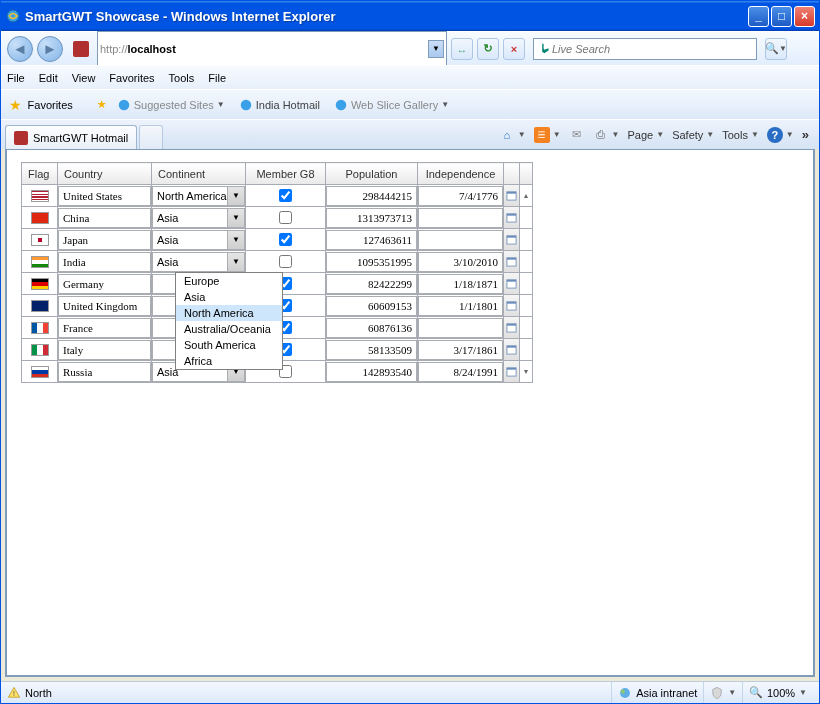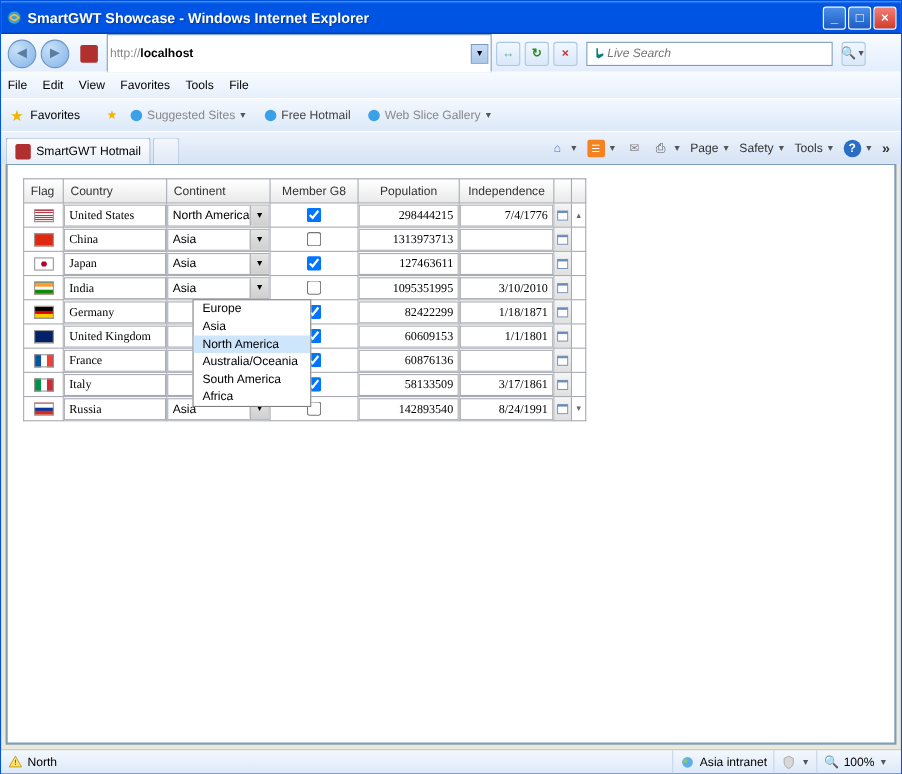--- a/index.html
+++ b/index.html
@@ -139,21 +139,21 @@
       <svg class="ie-small" viewBox="0 0 32 32">
           <circle cx="16" cy="16" r="12" fill="#3aa0e8"></circle>
         </svg>
       <span>Suggested Sites</span>
         <span class="tiny-drop">▼</span>
     </span>
     <span class="favlink">
       <svg class="ie-small" viewBox="0 0 32 32">
           <circle cx="16" cy="16" r="12" fill="#3aa0e8"></circle>
         </svg>
-      <span>Free Hotmail</span>
+      <span>India Hotmail</span>
     </span>
     <span class="favlink gray">
       <svg class="ie-small" viewBox="0 0 32 32">
           <circle cx="16" cy="16" r="12" fill="#3aa0e8"></circle>
         </svg>
       <span>Web Slice Gallery</span>
         <span class="tiny-drop">▼</span>
     </span>
   </div>
 

